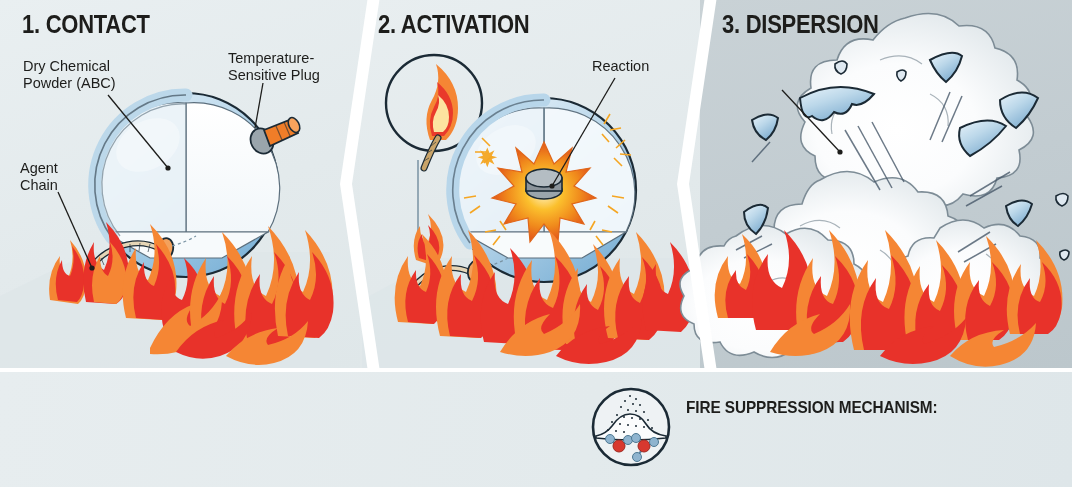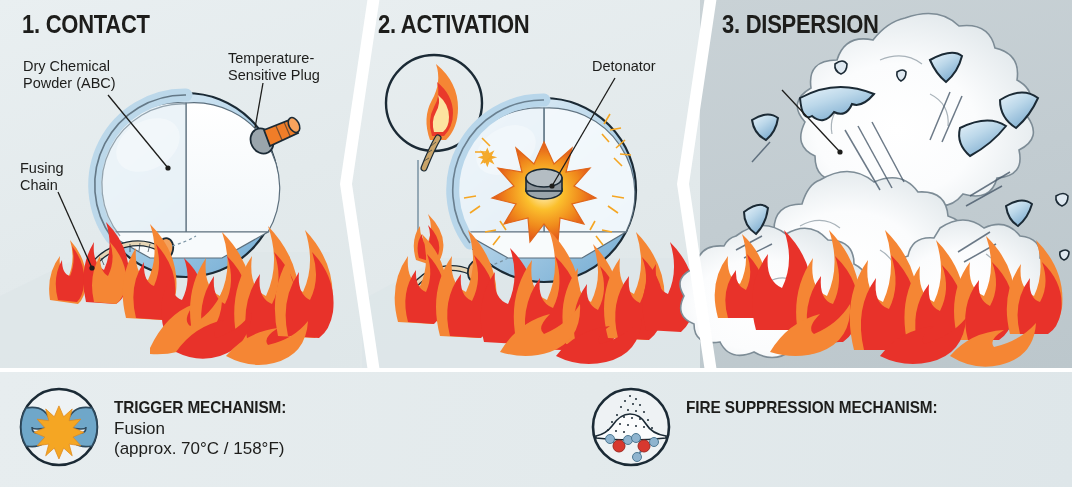--- a/index.html
+++ b/index.html
@@ -344,43 +344,30 @@
 
     <div class="lbl" id="lblPowder">
       <div>Dry Chemical</div>
       <div>Powder (ABC)</div>
     </div>
     <div class="lbl" id="lblPlug">
       <div>Temperature-</div>
       <div>Sensitive Plug</div>
     </div>
     <div class="lbl" id="lblFusing">
-      <div>Fusing</div>
+      <div>Agent</div>
       <div>Chain</div>
     </div>
     <div class="lbl" id="lblDeton">
-      <div>Detonator</div>
+      <div>Reaction</div>
     </div>
   </div>
 
   <div id="bottom">
 
-    <div class="infoItem" id="info1">
-      <svg class="infoIcon" viewBox="0 0 82 82">
-        <circle cx="41" cy="41" r="38" fill="#eef2f4" stroke="#1b2a35" stroke-width="2.6"></circle>
-        <path d="M8 22 q22 -4 26 19 q-20 4 -20 0 q0 12 20 0 q-4 23 -26 19 a38 38 0 0 1 0 -38 z" fill="#6fa7c9" stroke="#2e4a5e" stroke-width="1.6"></path>
-        <path d="M74 22 q-22 -4 -26 19 q20 4 20 0 q0 12 -20 0 q4 23 26 19 a38 38 0 0 0 0 -38 z" fill="#6fa7c9" stroke="#2e4a5e" stroke-width="1.6"></path>
-        <path d="M41 14 l6 14 11 -10 -4 15 15 -2 -10 11 14 6 -14 6 10 11 -15 -2 4 15 -11 -10 -6 14 -6 -14 -11 10 4 -15 -15 2 10 -11 -14 -6 14 -6 -10 -11 15 2 -4 -15 11 10 z" fill="#f5a623" stroke="#e08a1c" stroke-width="1" transform="translate(0,0) scale(0.78) translate(11.5,11.5)"></path>
-      </svg>
-      <div class="infoText">
-        <div class="infoHead">TRIGGER MECHANISM:</div>
-        <div class="infoSub">Fusion</div>
-        <div class="infoSub">(approx. 70°C / 158°F)</div>
-      </div>
-    </div>
 
     <div class="infoItem" id="info2">
       <svg class="infoIcon" viewBox="0 0 82 82">
         <circle cx="41" cy="41" r="38" fill="#eef2f4" stroke="#1b2a35" stroke-width="2.6"></circle>
         <path d="M6 50 q10 -2 16 -10 q8 -12 18 -12 q10 0 16 10 q6 10 20 12 l0 2 q-36 4 -70 0 z" fill="#fbfcfd" stroke="#1b2a35" stroke-width="1.6"></path>
         <g fill="#1b2a35">
           <circle cx="40" cy="10" r="1"></circle>
             <circle cx="46" cy="13" r="1"></circle>
             <circle cx="35" cy="15" r="1"></circle>
           <circle cx="43" cy="18" r="1"></circle>

